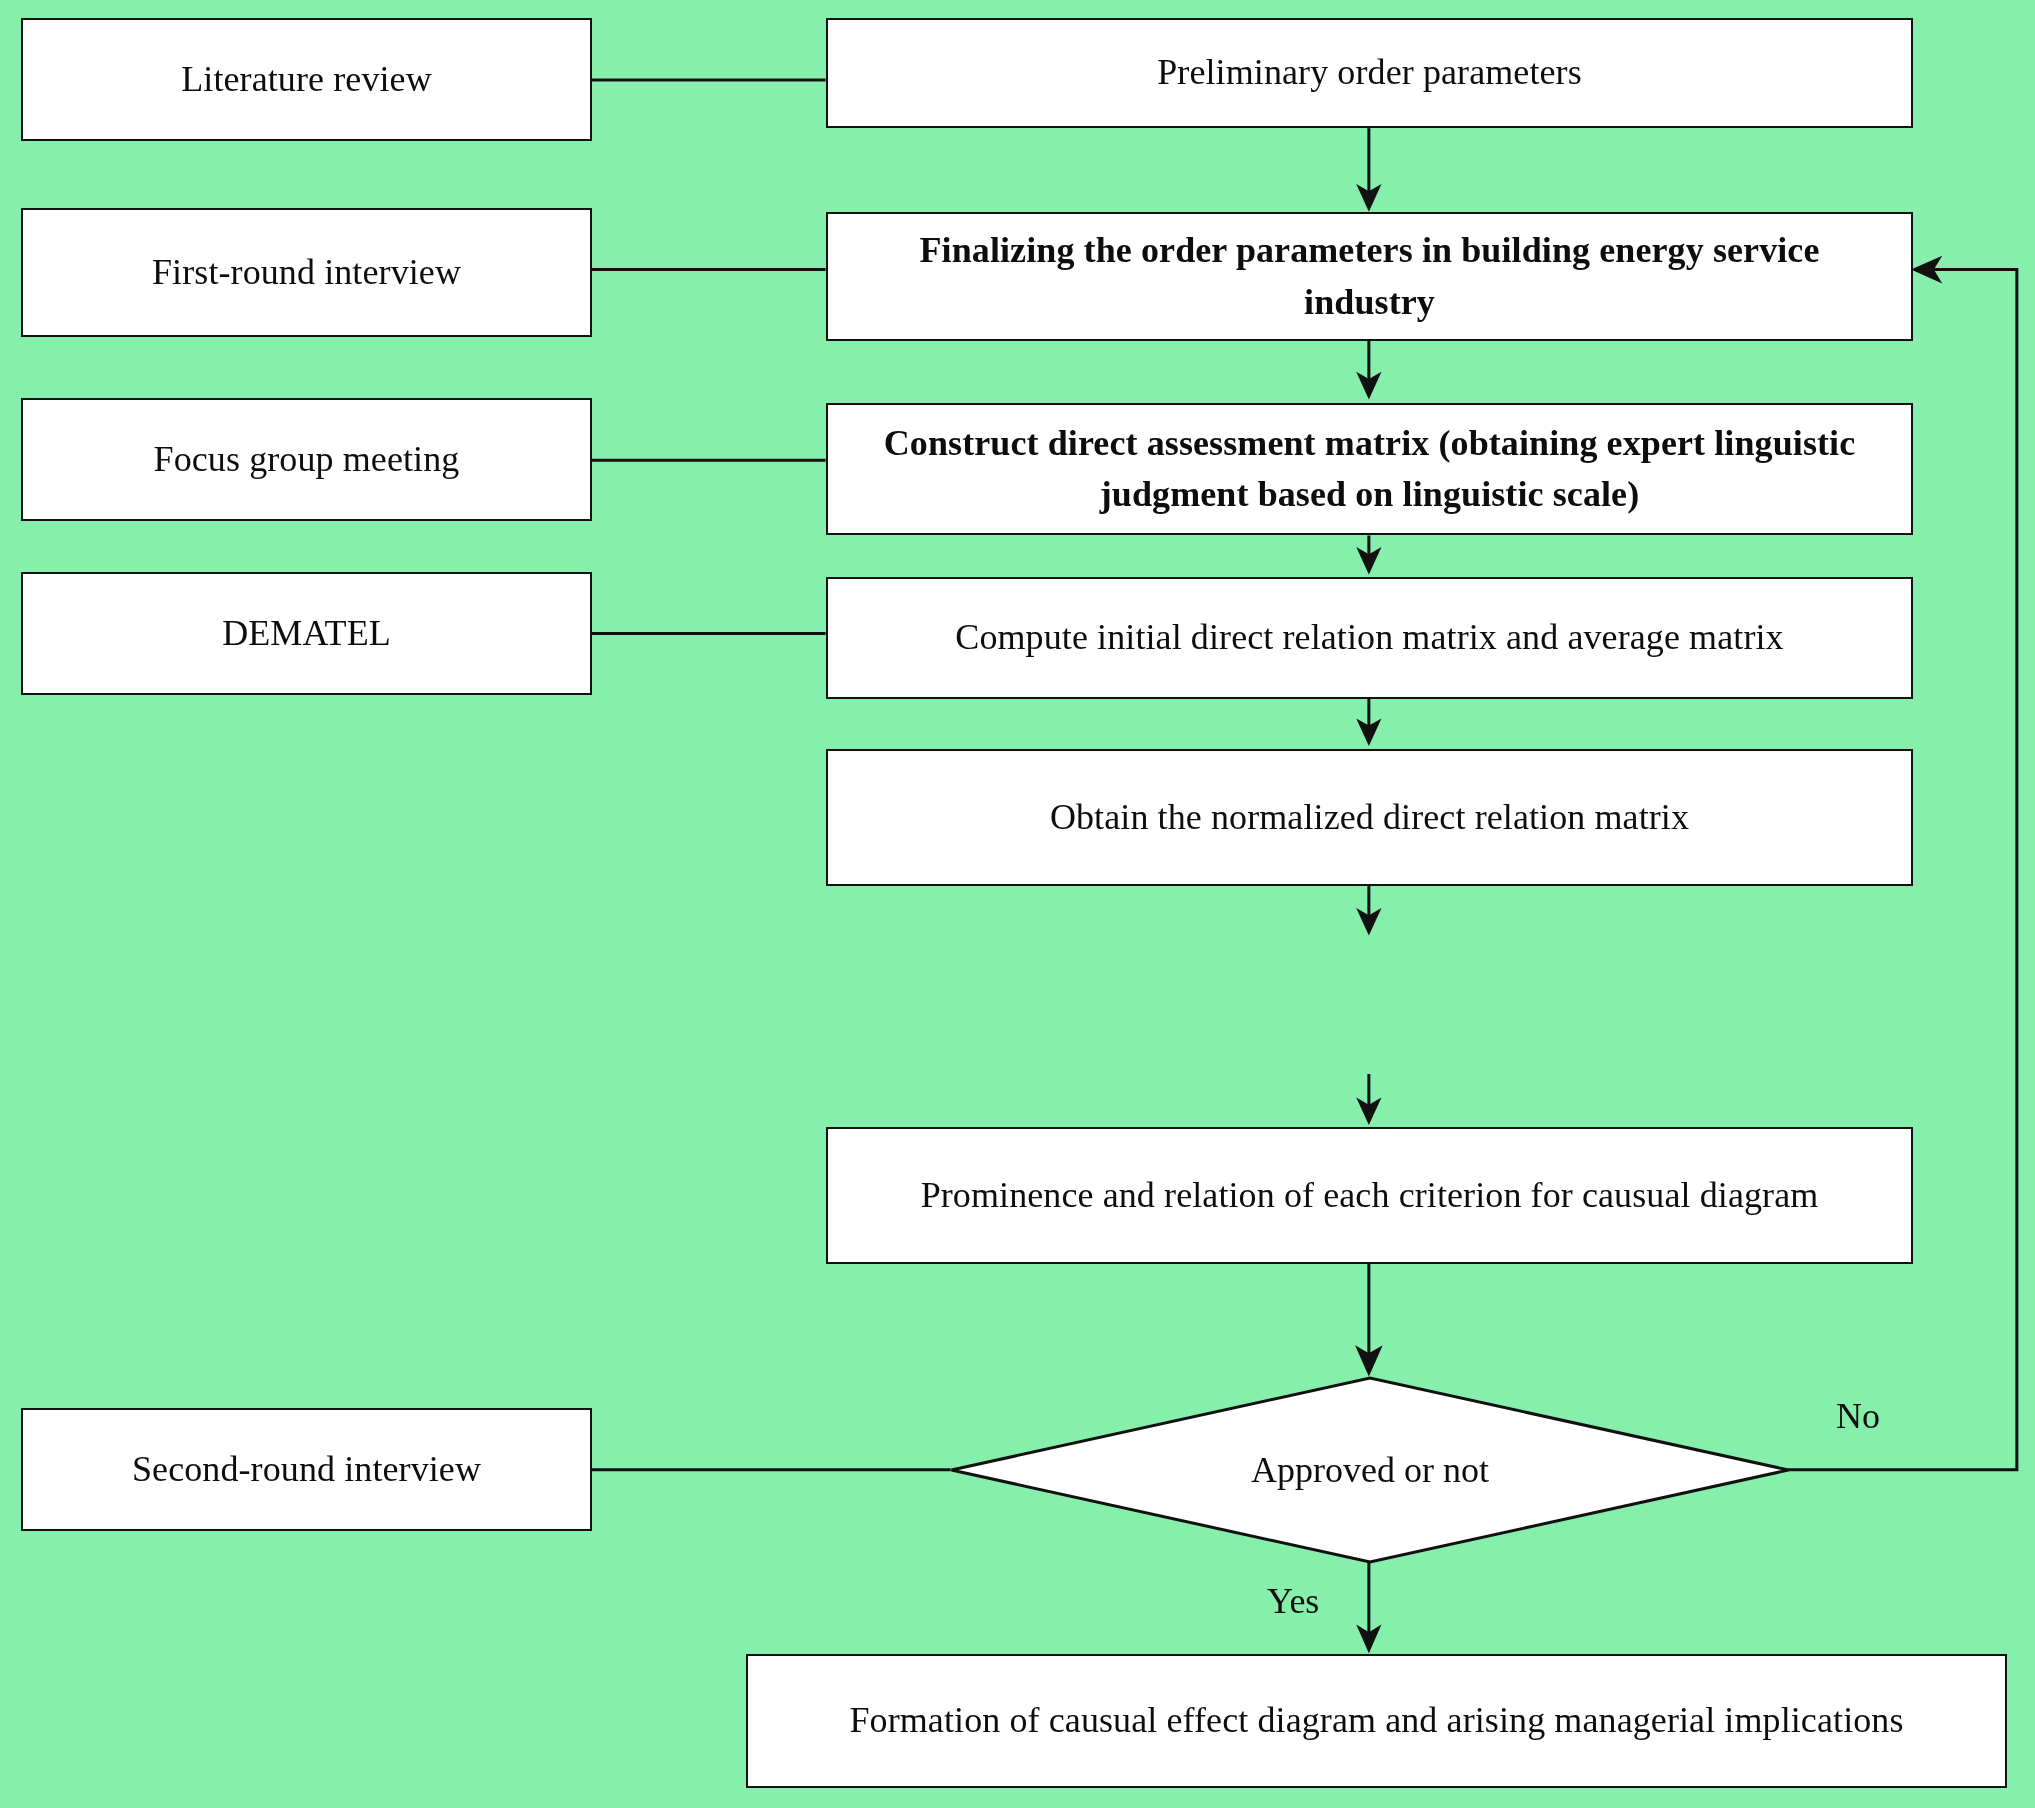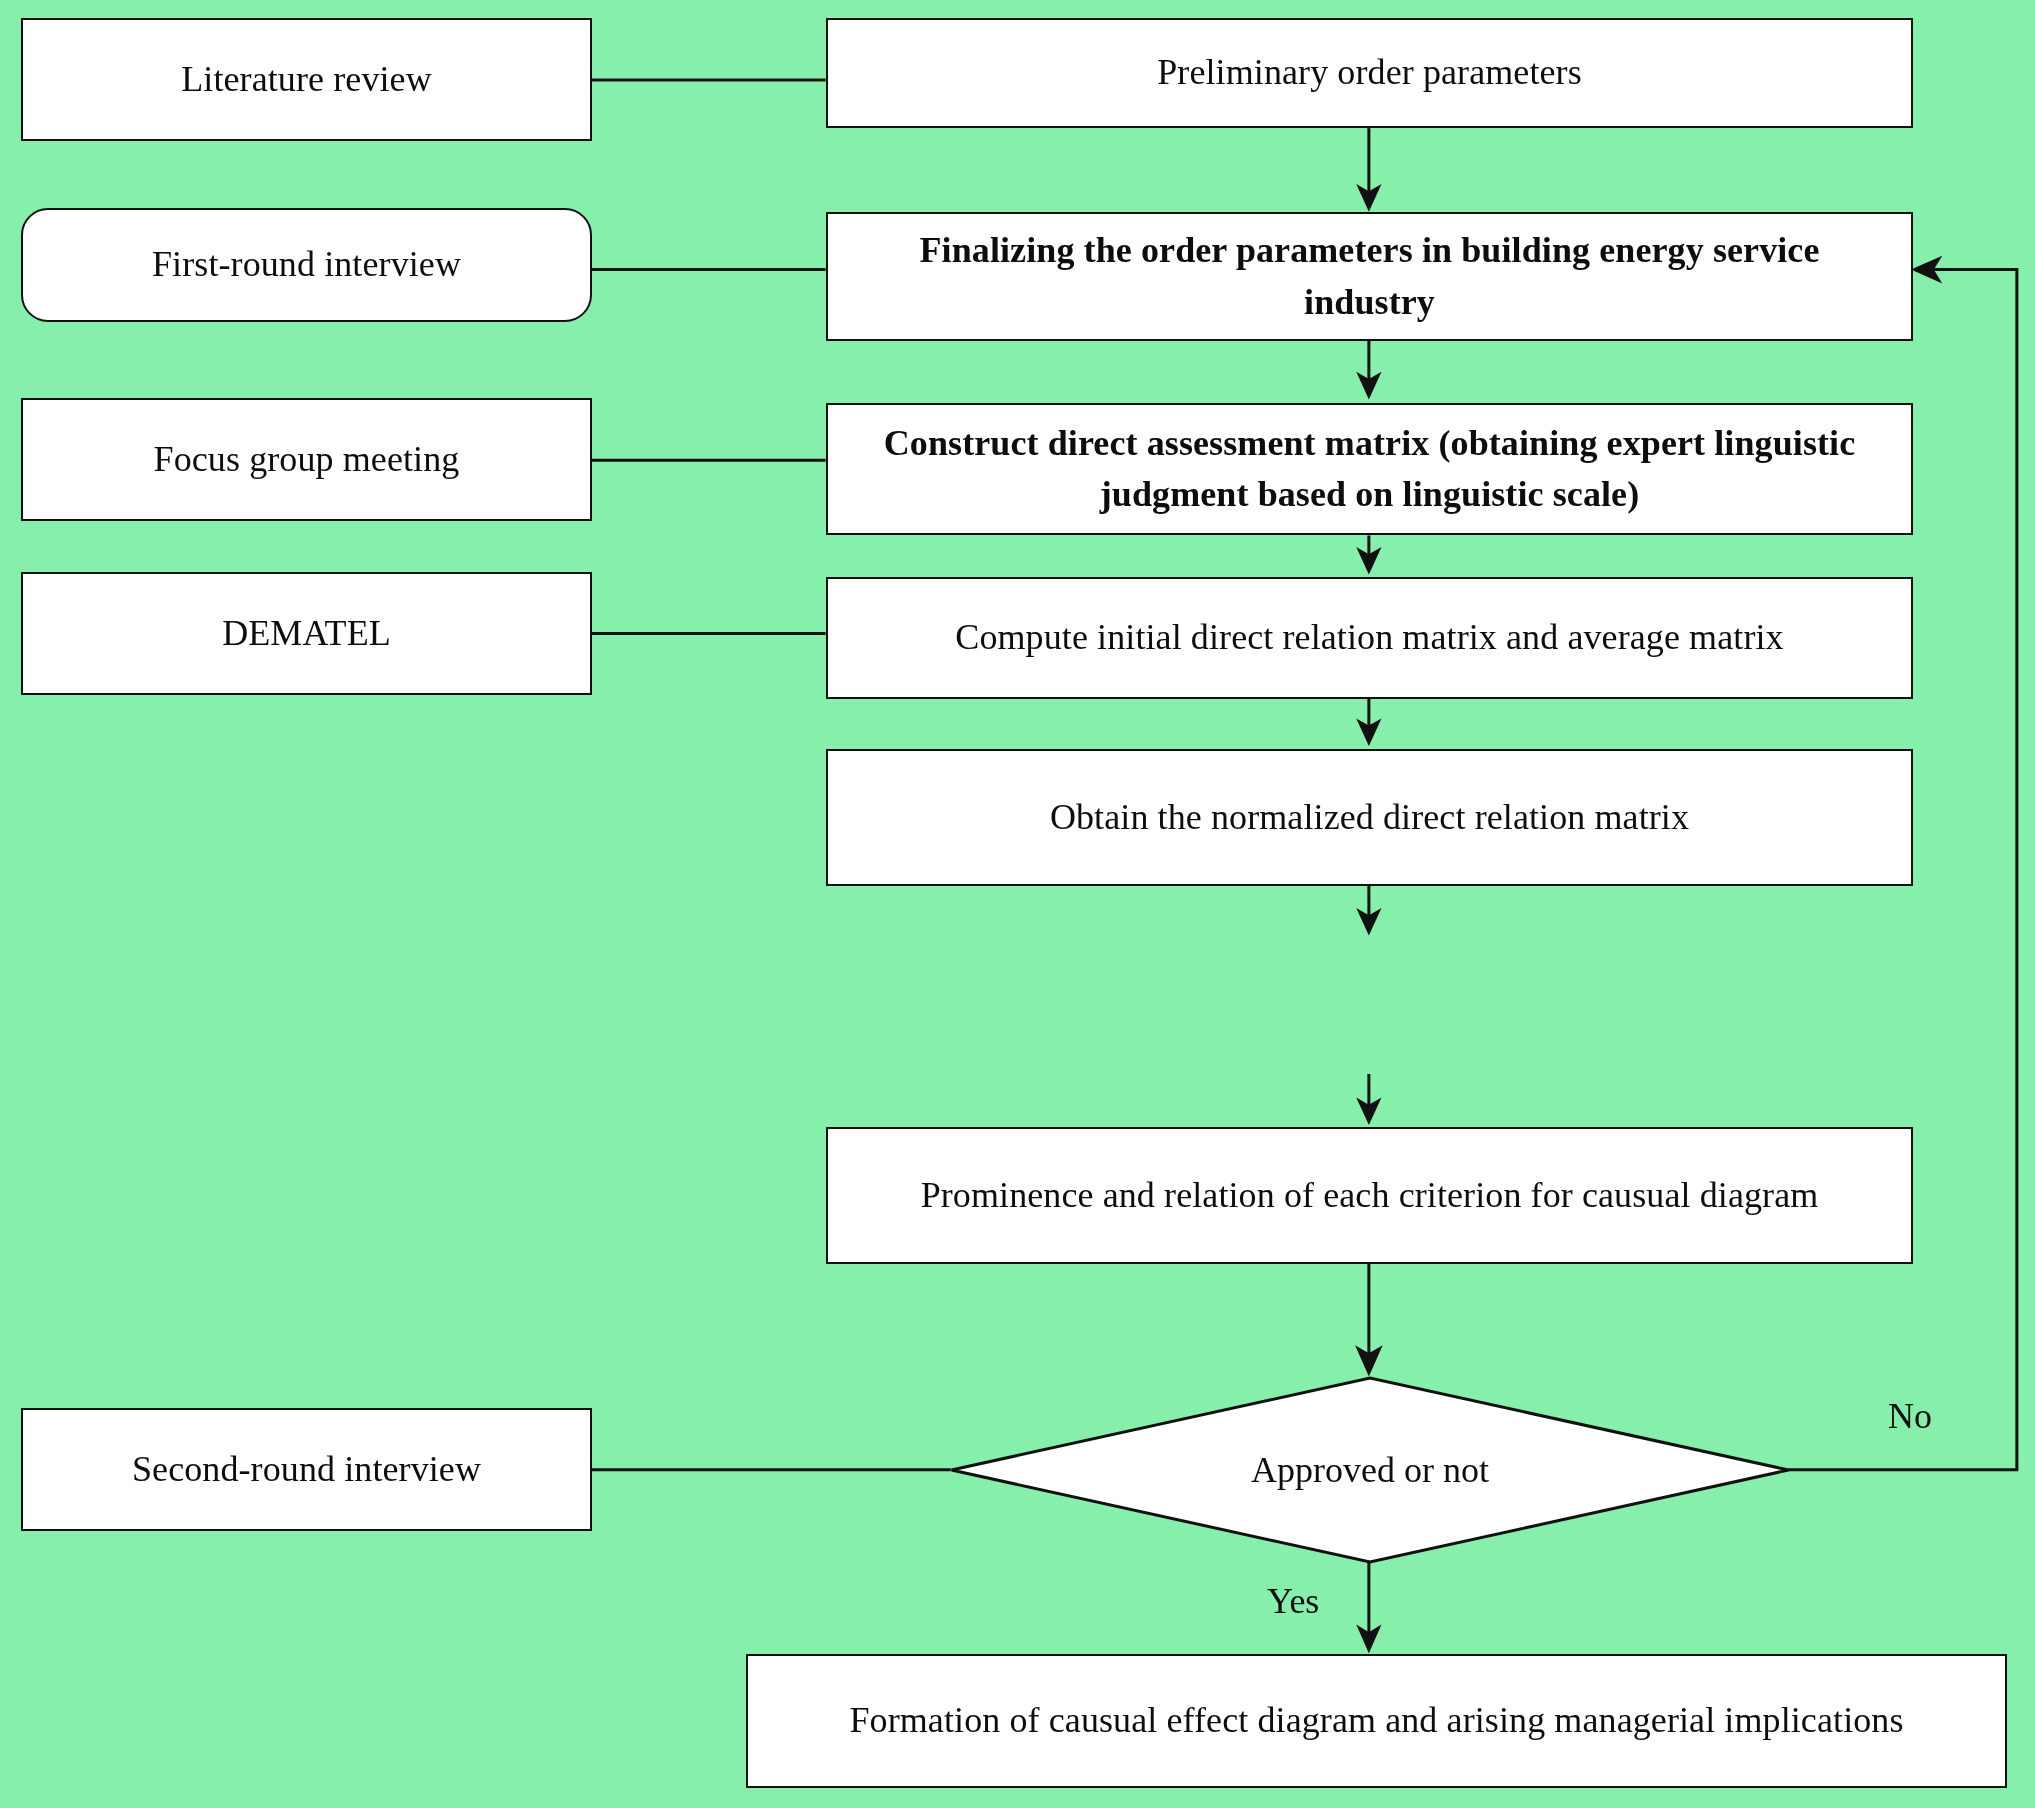--- a/index.html
+++ b/index.html
@@ -130,21 +130,21 @@
     <polygon class="arrow-head" points="2275,2748 2254,2700 2275,2713 2296,2700"></polygon>
 
     <polyline class="wire" points="2972,2443 3352,2443 3352,448 3205,448"></polyline>
     <polygon class="arrow-head" points="3176,448 3228,425 3214,448 3228,471"></polygon>
   </svg>
 
   <div class="node" style="left:21px; top:18px; width:571px; height:123px;">
     <span class="label">Literature review</span>
   </div>
 
-  <div class="node" style="left:21px; top:208px; width:571px; height:114px;border-radius:27px;">
+  <div class="node" style="left:21px; top:208px; width:571px; height:129px;">
     <span class="label">First-round interview</span>
   </div>
 
   <div class="node" style="left:21px; top:572px; width:571px; height:123px;">
     <span class="label">DEMATEL</span>
   </div>
 
   <div class="node" style="left:21px; top:398px; width:571px; height:123px;">
     <span class="label">Focus group meeting</span>
   </div>
@@ -184,21 +184,21 @@
     <span class="label">Prominence and relation of each criterion for causual diagram</span>
   </div>
 
   <div class="diamond-wrap" style="left:951px; top:1378px; width:838px; height:184px;">
     <svg width="838" height="184" viewBox="0 0 1392 306">
       <polygon points="0,153 696,0 1392,153 696,306" fill="#ffffff" stroke="#111111" stroke-width="5"></polygon>
     </svg>
     <div class="diamond-text">Approved or not</div>
   </div>
 
-  <span class="edge-label" style="left:1888px; top:1395px;">No</span>
+  <span class="edge-label" style="left:1836px; top:1395px;">No</span>
   <span class="edge-label" style="left:1267px; top:1580px;">Yes</span>
 
   <div class="node" style="left:746px; top:1654px; width:1261px; height:134px;">
     <span class="label">Formation of causual effect diagram and arising managerial implications</span>
   </div>
 
 </div>
 
 
 </body></html>

